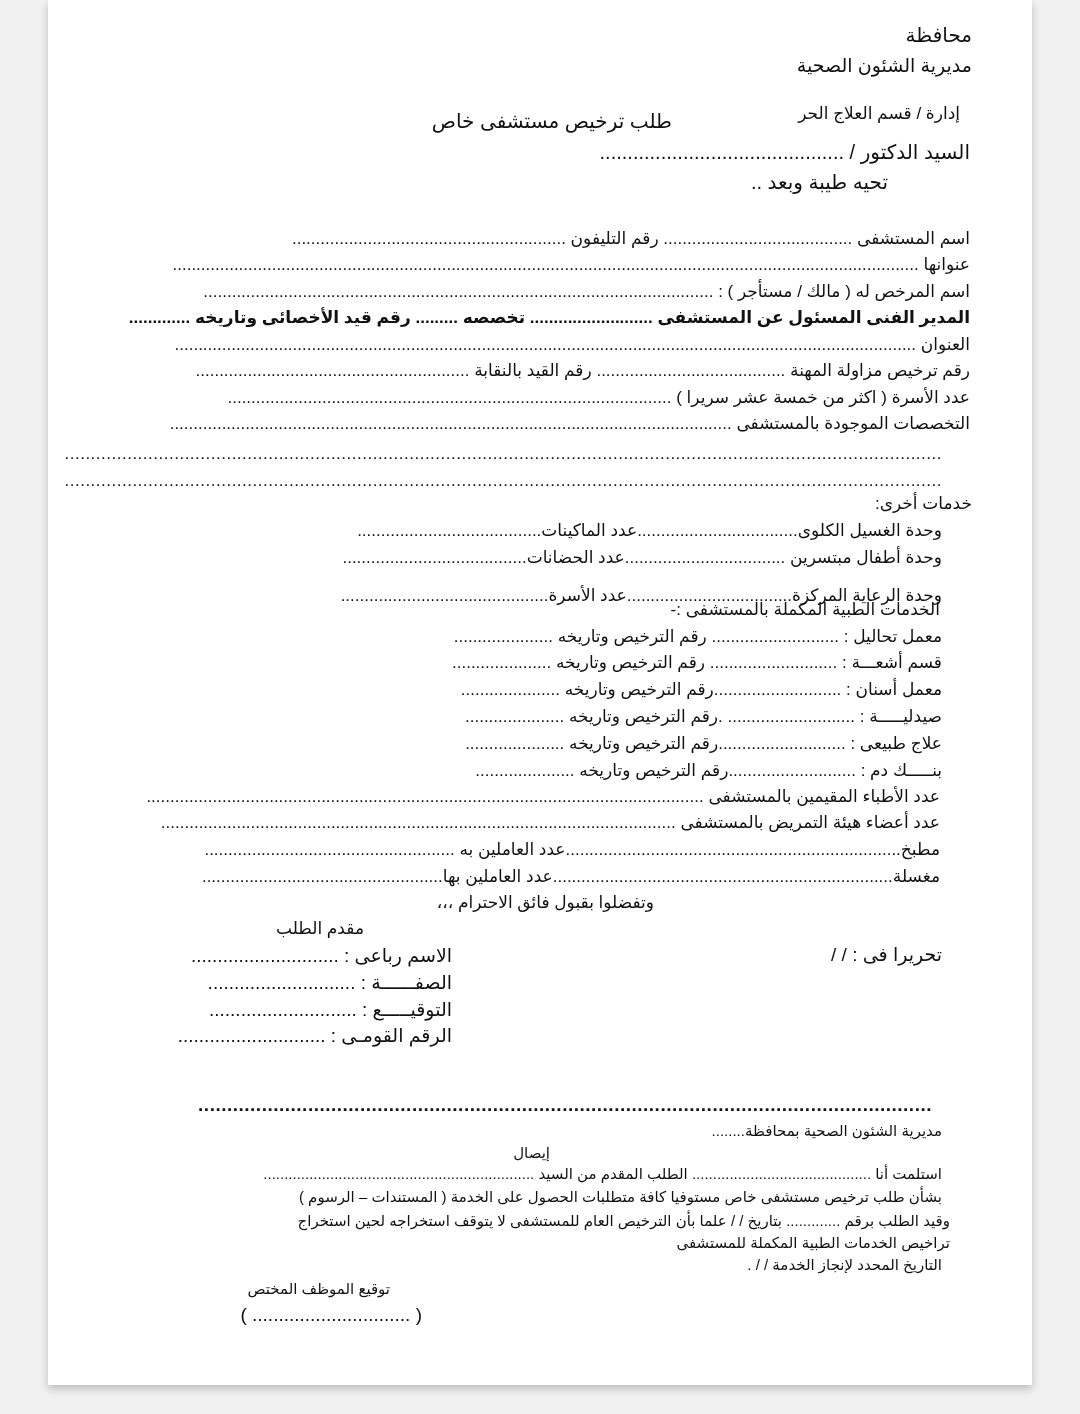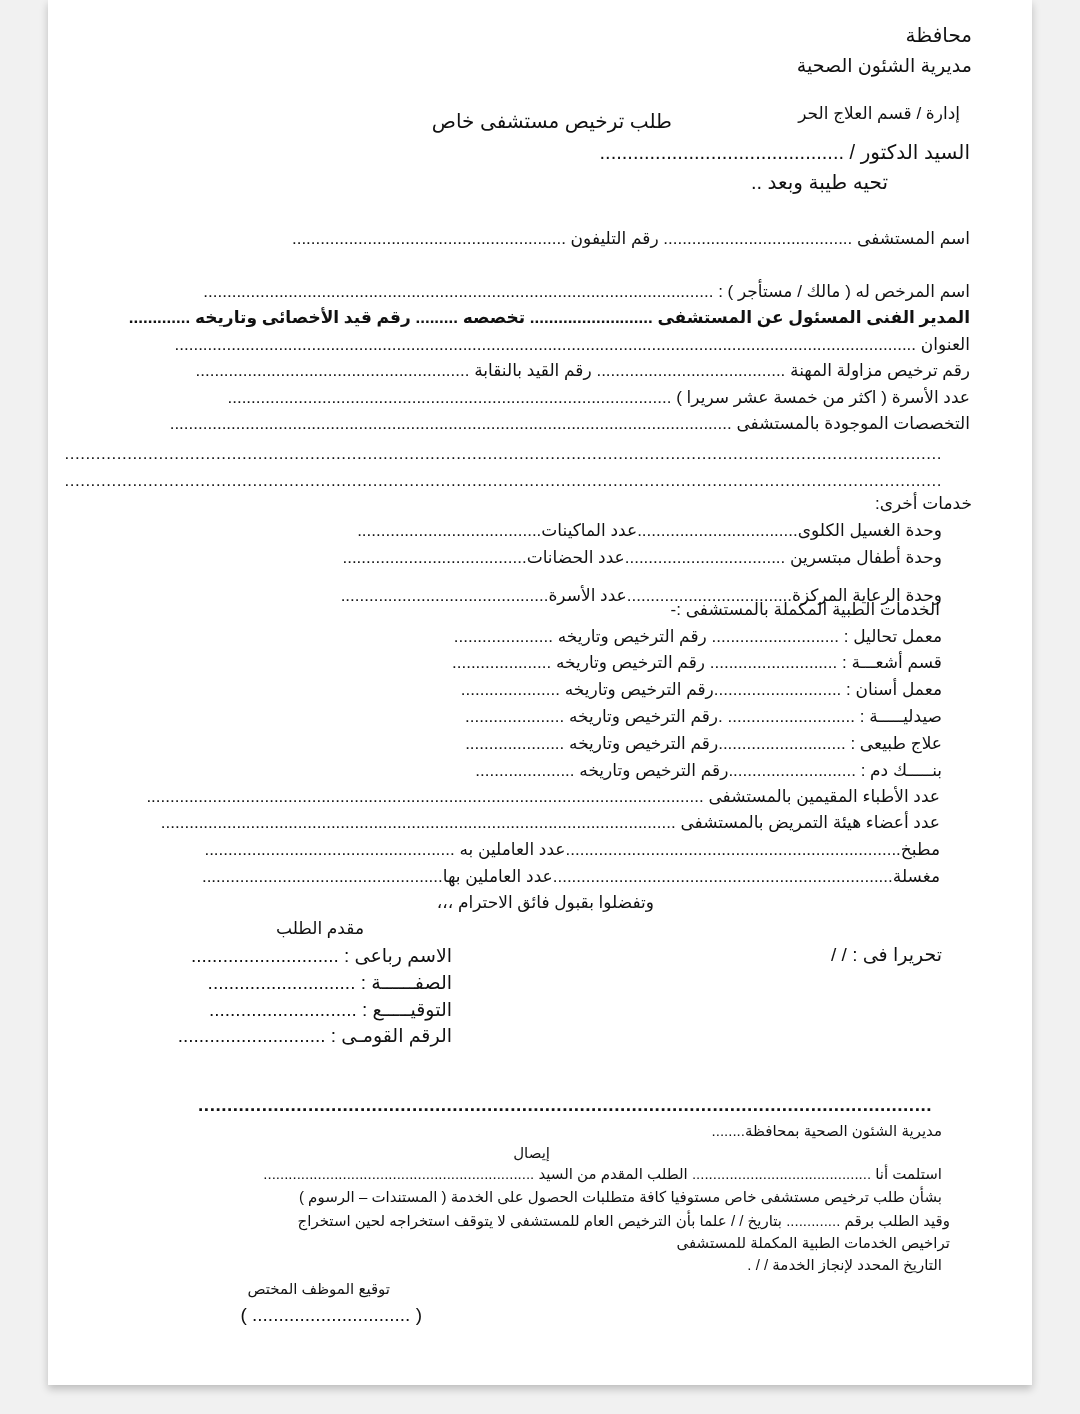--- a/index.html
+++ b/index.html
@@ -32,20 +32,21 @@
   <div class="ln b xl" style="right:60px; top:24px;">محافظة</div>
   <div class="ln b lg" style="right:60px; top:55px;">مديرية الشئون الصحية</div>
   <div class="ln b md" style="right:72px; top:82px;margin-top:21px;">إدارة / قسم العلاج الحر</div>
 
   <div class="ln b xl" style="right:360px; top:110px;">طلب ترخيص مستشفى خاص</div>
 
   <div class="ln b xl" style="right:62px; top:141px;">السيد الدكتور / ............................................</div>
   <div class="ln b xl" style="right:144px; top:171px;">تحيه طيبة وبعد ..</div>
 
   <div class="ln md" style="right:62px; top:228px;">اسم المستشفى ........................................ رقم التليفون ..........................................................</div>
+  <div class="ln md" style="right:62px; top:254px;">عنوانها ..............................................................................................................................................................</div>
   <div class="ln md" style="right:62px; top:281px;">اسم المرخص له ( مالك / مستأجر ) : ............................................................................................................</div>
   <div class="ln md" style="right:62px; top:307px;font-weight:bold;">المدير الفنى المسئول عن المستشفى .......................... تخصصه ......... رقم قيد الأخصائى وتاريخه  .............</div>
   <div class="ln md" style="right:62px; top:334px;">العنوان .............................................................................................................................................................</div>
   <div class="ln md" style="right:62px; top:360px;">رقم ترخيص مزاولة المهنة ........................................ رقم القيد بالنقابة ..........................................................</div>
   <div class="ln md" style="right:62px; top:387px;">عدد الأسرة ( اكثر من خمسة عشر سريرا ) ..............................................................................................</div>
   <div class="ln md" style="right:62px; top:413px;">التخصصات الموجودة بالمستشفى .......................................................................................................................</div>
   <div class="ln md dots" style="right:90px; top:443px;">........................................................................................................................................................................</div>
   <div class="ln md dots" style="right:90px; top:470px;">........................................................................................................................................................................</div>
 
   <div class="ln md" style="right:60px; top:493px;text-align:right;">خدمات أخرى:</div>

